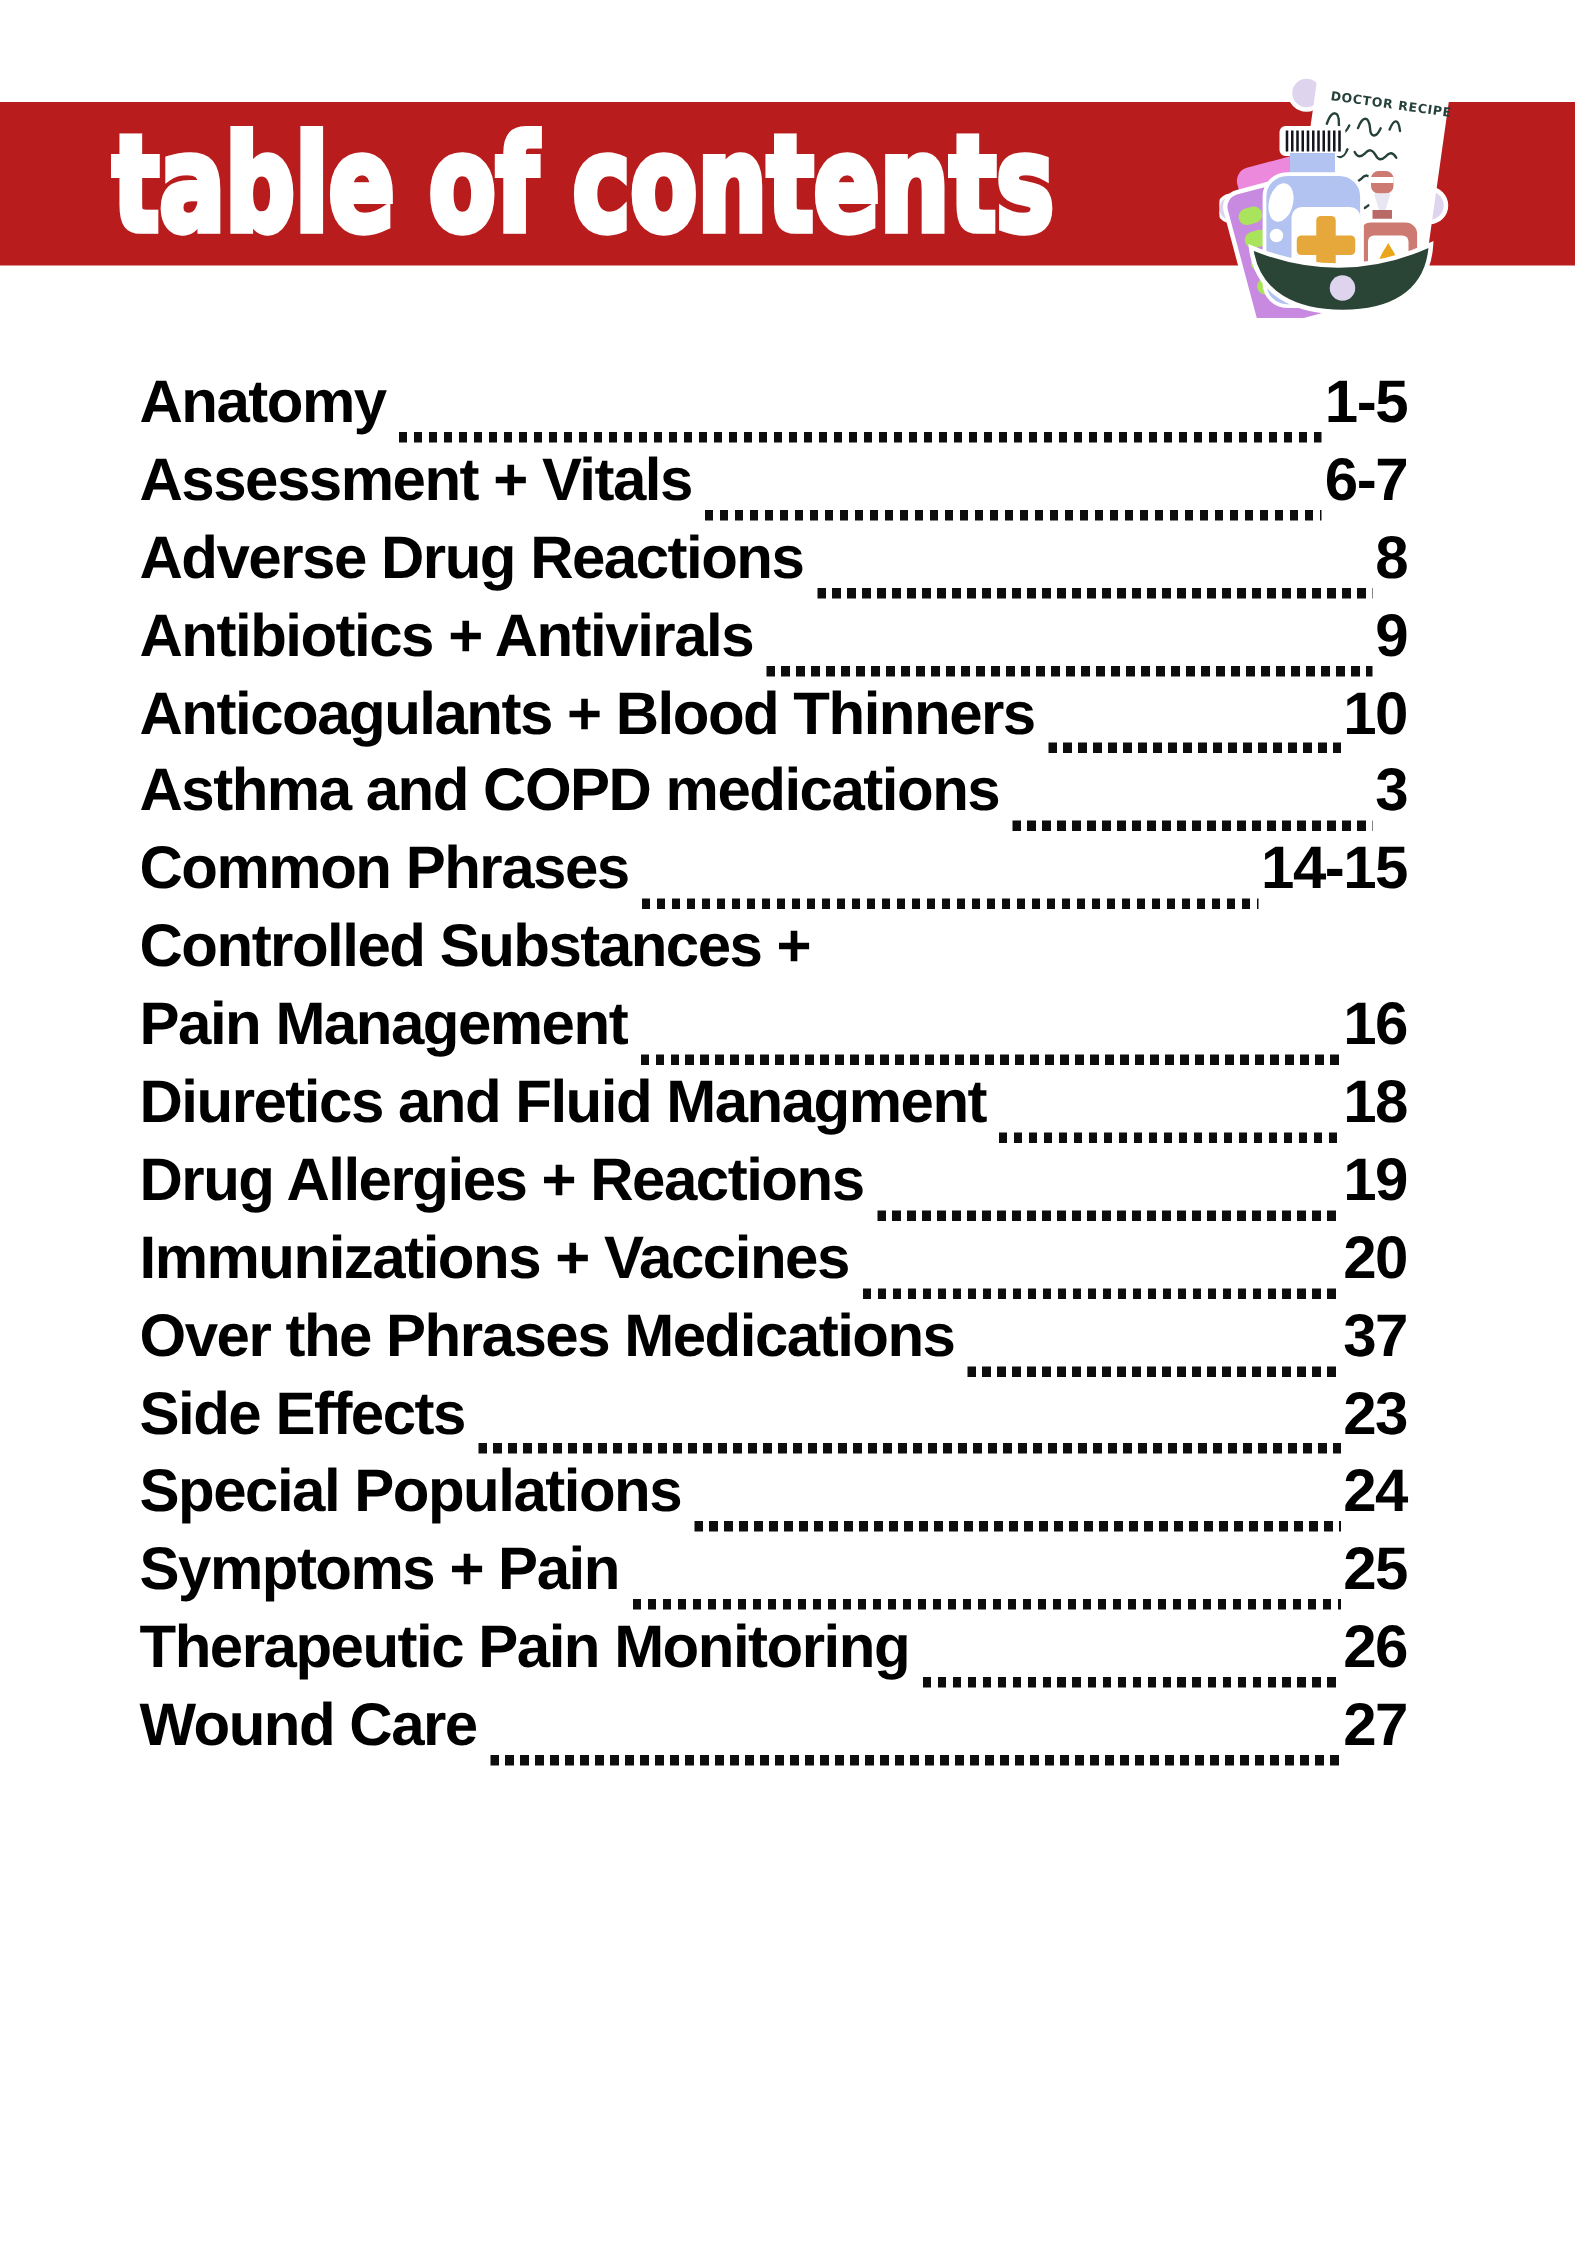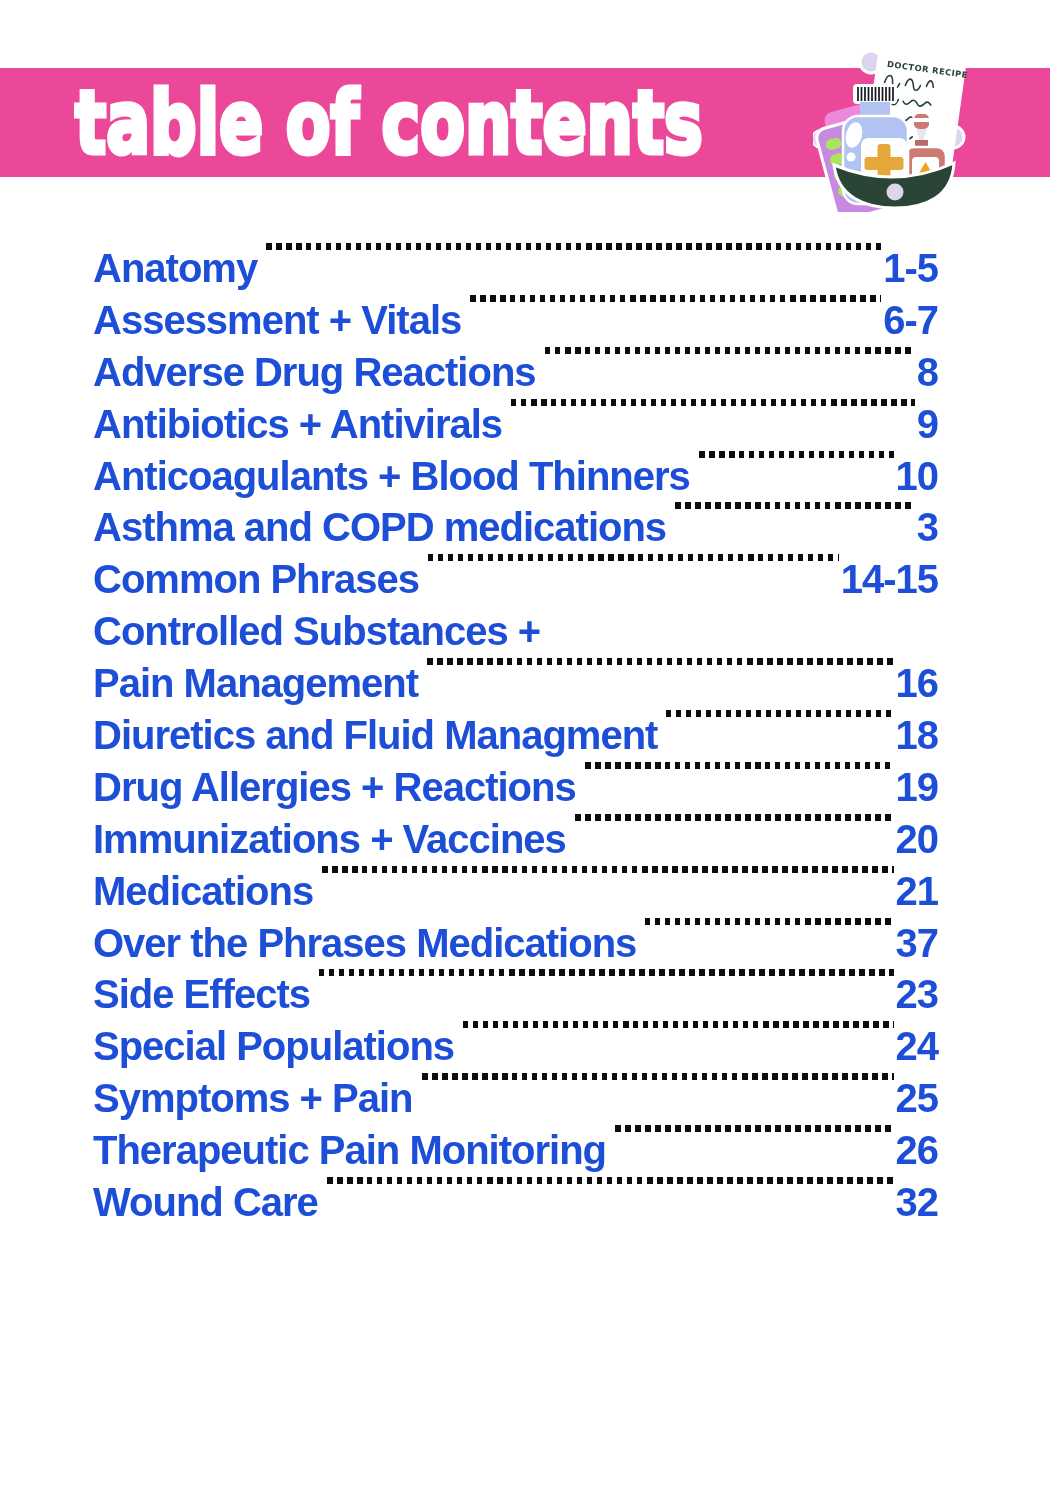--- a/index.html
+++ b/index.html
@@ -30,40 +30,40 @@
   }
   .illus text{
     font-family:"DejaVu Sans",sans-serif;
     font-weight:bold;
   }
   
   .toc{
     position:absolute;left:93px;top:243px;width:845px;
   }
   .toc-row{
-    display:flex;align-items:flex-start;
+    display:flex;align-items:flex-end;
     height:51.9px;line-height:51.9px;
     font-weight:bold;font-size:40px;letter-spacing:-1px;
-    color:#1d4ed8;white-space:nowrap;
+    color:#000000;white-space:nowrap;
   }
   .toc-title{flex:0 0 auto;}
   .toc-dots{
     flex:1 1 auto;min-width:0;height:7px;
     margin:0 2px 0 9px;
     background-image:repeating-linear-gradient(to right,#0d0d0d 0 5.5px,transparent 5.5px 10px);
   }
   .toc-page{flex:0 0 auto;}
   .no-page .toc-dots{visibility:hidden;}
 </style>
 </head>
 <body>
 
 <div class="page">
 
-  <header class="band" style="background:#ec4899;">
+  <header class="band" style="background:#b91c1c;">
     <h1 class="band-title">table of contents</h1>
   </header>
 
   <svg class="illus" viewBox="0 0 167 172" xmlns="http://www.w3.org/2000/svg">
 
     <circle cx="58" cy="22" r="11" fill="#ded4ee" stroke="#ffffff" stroke-width="3"></circle>
     <circle cx="140" cy="97" r="11" fill="#ded4ee" stroke="#ffffff" stroke-width="3"></circle>
     <circle cx="8" cy="99" r="9" fill="#ded4ee" stroke="#ffffff" stroke-width="2"></circle>
 
     <g transform="rotate(8 102 70)">
@@ -180,25 +180,20 @@
         <span class="toc-title">Drug Allergies + Reactions</span>
         <span class="toc-dots"></span>
         <span class="toc-page">19</span>
       </div>
       <div class="toc-row">
         <span class="toc-title">Immunizations + Vaccines</span>
         <span class="toc-dots"></span>
         <span class="toc-page">20</span>
       </div>
       <div class="toc-row">
-        <span class="toc-title">Medications</span>
-        <span class="toc-dots"></span>
-        <span class="toc-page">21</span>
-      </div>
-      <div class="toc-row">
         <span class="toc-title">Over the Phrases Medications</span>
         <span class="toc-dots"></span>
         <span class="toc-page">37</span>
       </div>
       <div class="toc-row">
         <span class="toc-title">Side Effects</span>
         <span class="toc-dots"></span>
         <span class="toc-page">23</span>
       </div>
       <div class="toc-row">
@@ -212,17 +207,17 @@
         <span class="toc-page">25</span>
       </div>
       <div class="toc-row">
         <span class="toc-title">Therapeutic Pain Monitoring</span>
         <span class="toc-dots"></span>
         <span class="toc-page">26</span>
       </div>
       <div class="toc-row">
         <span class="toc-title">Wound Care</span>
         <span class="toc-dots"></span>
-        <span class="toc-page">32</span>
+        <span class="toc-page">27</span>
       </div>
     </main>
 
 </div>
 
 </body></html>

